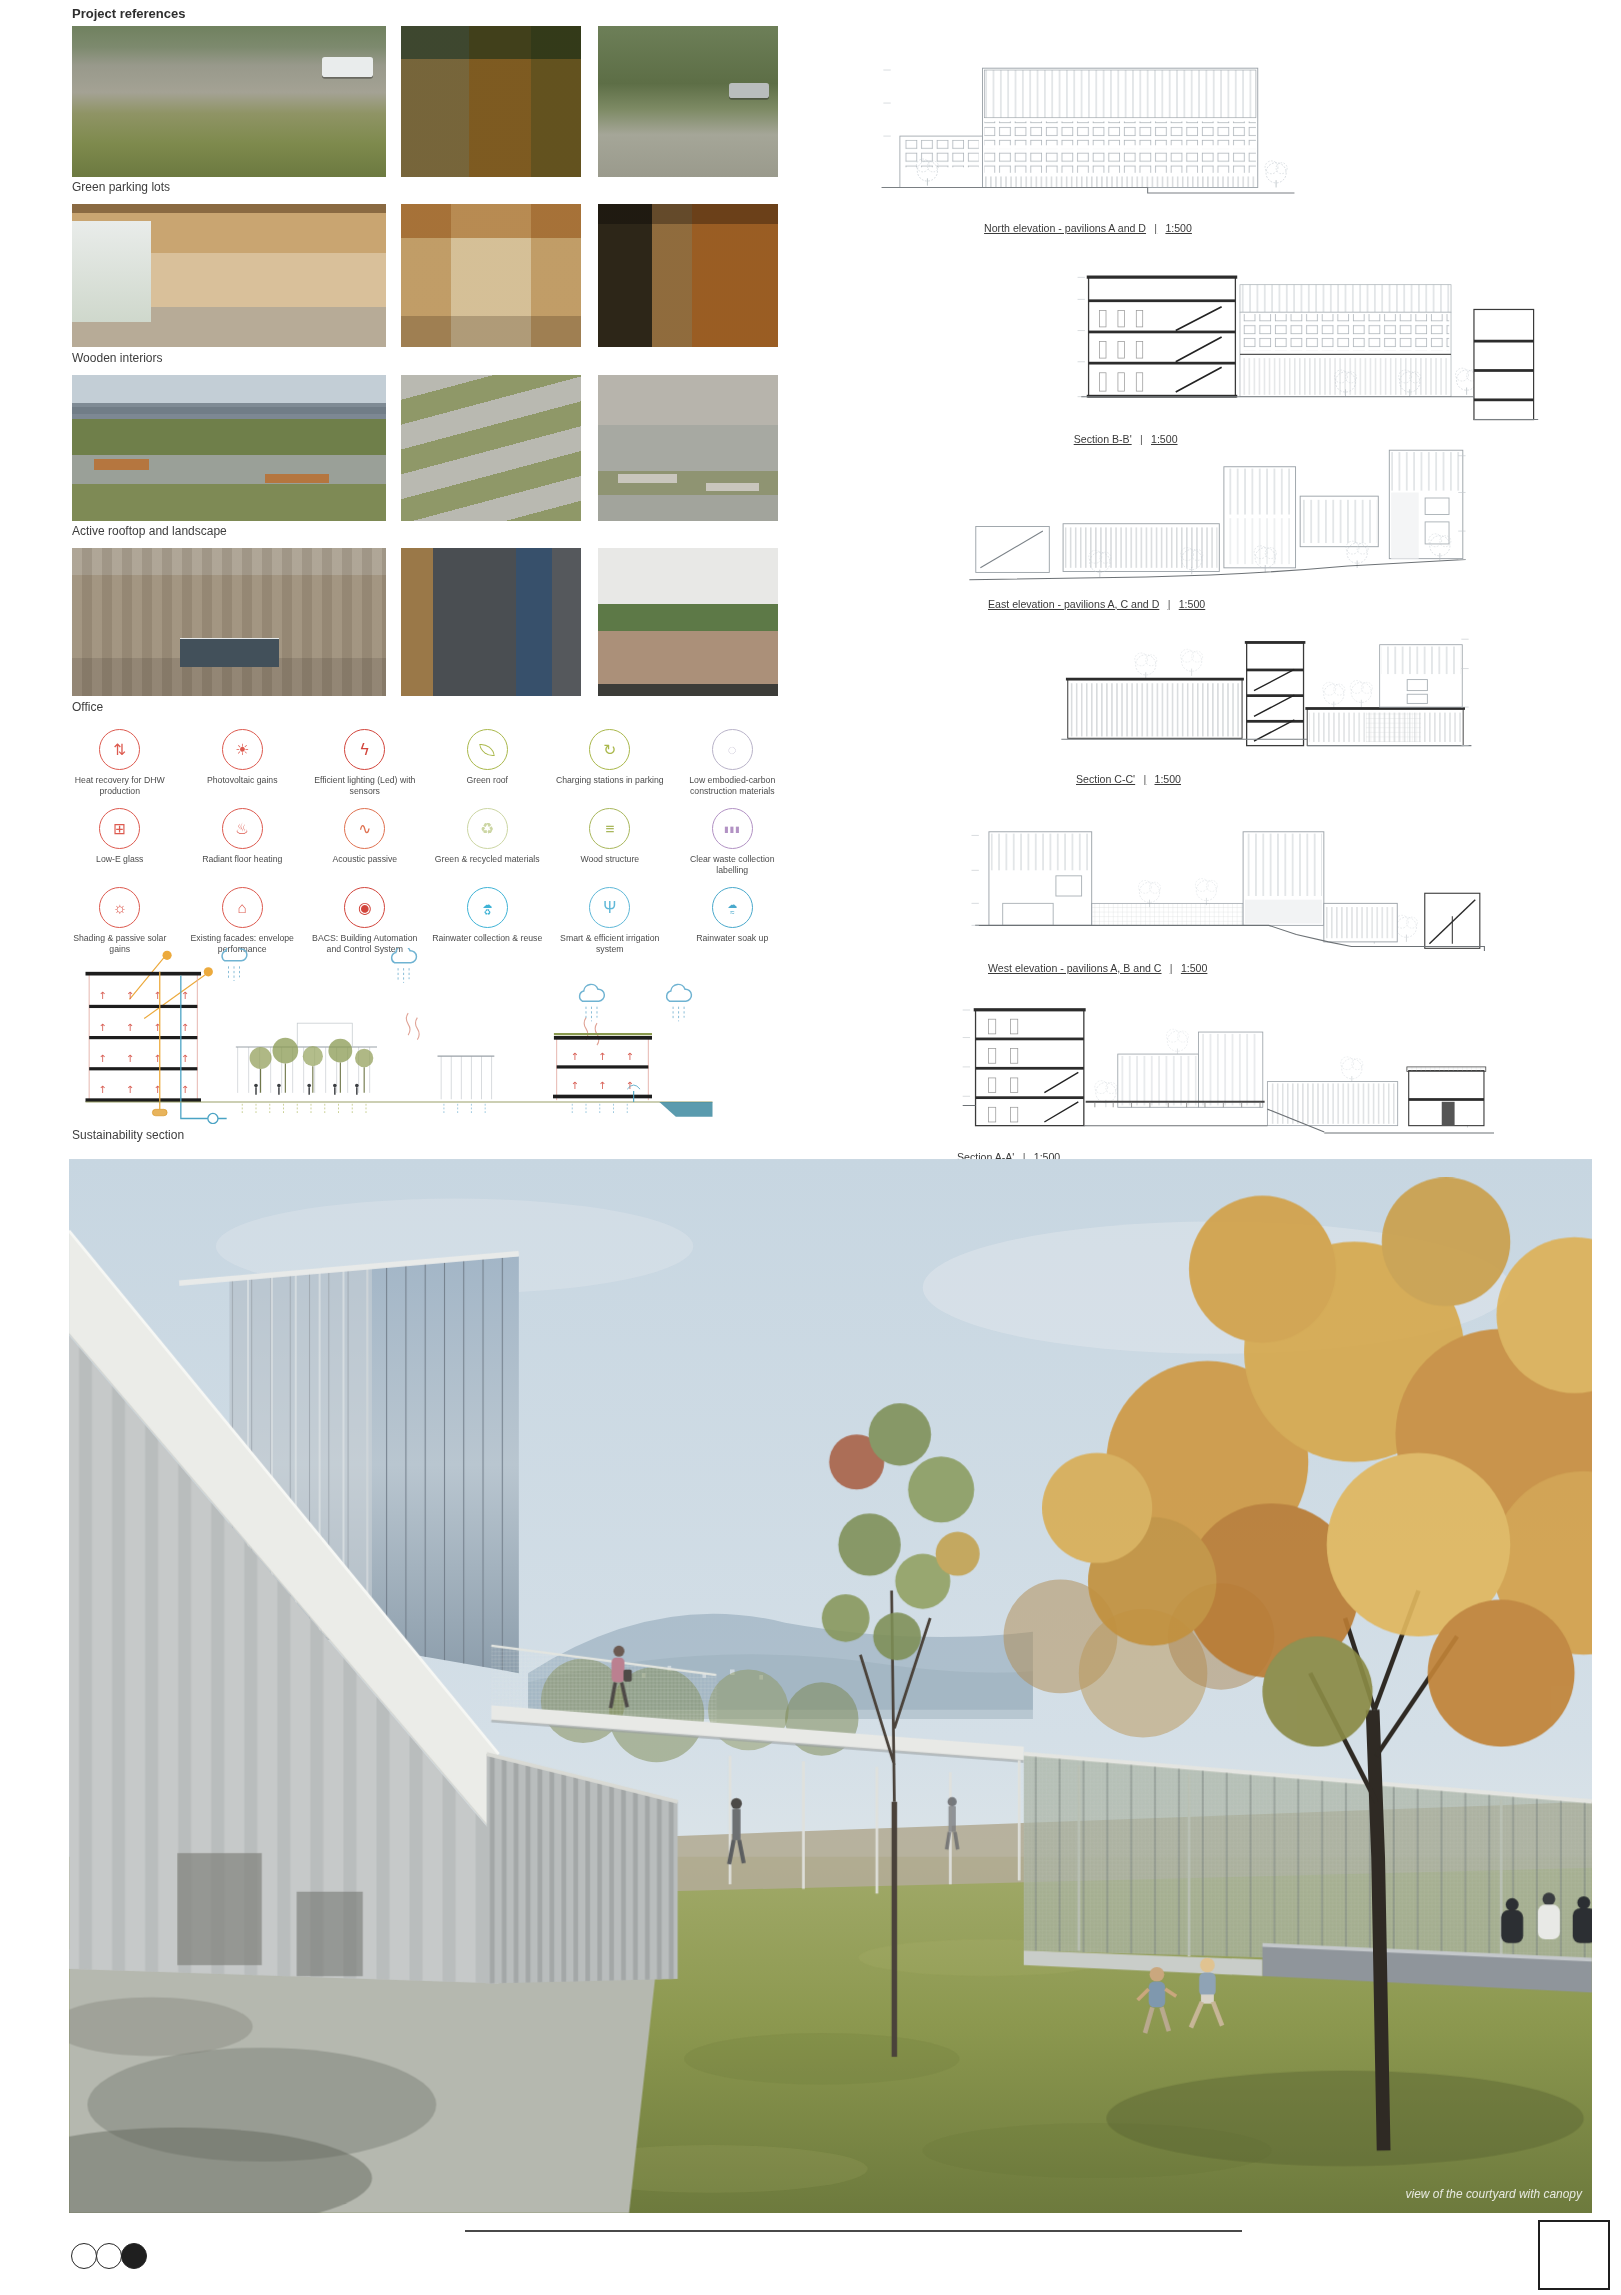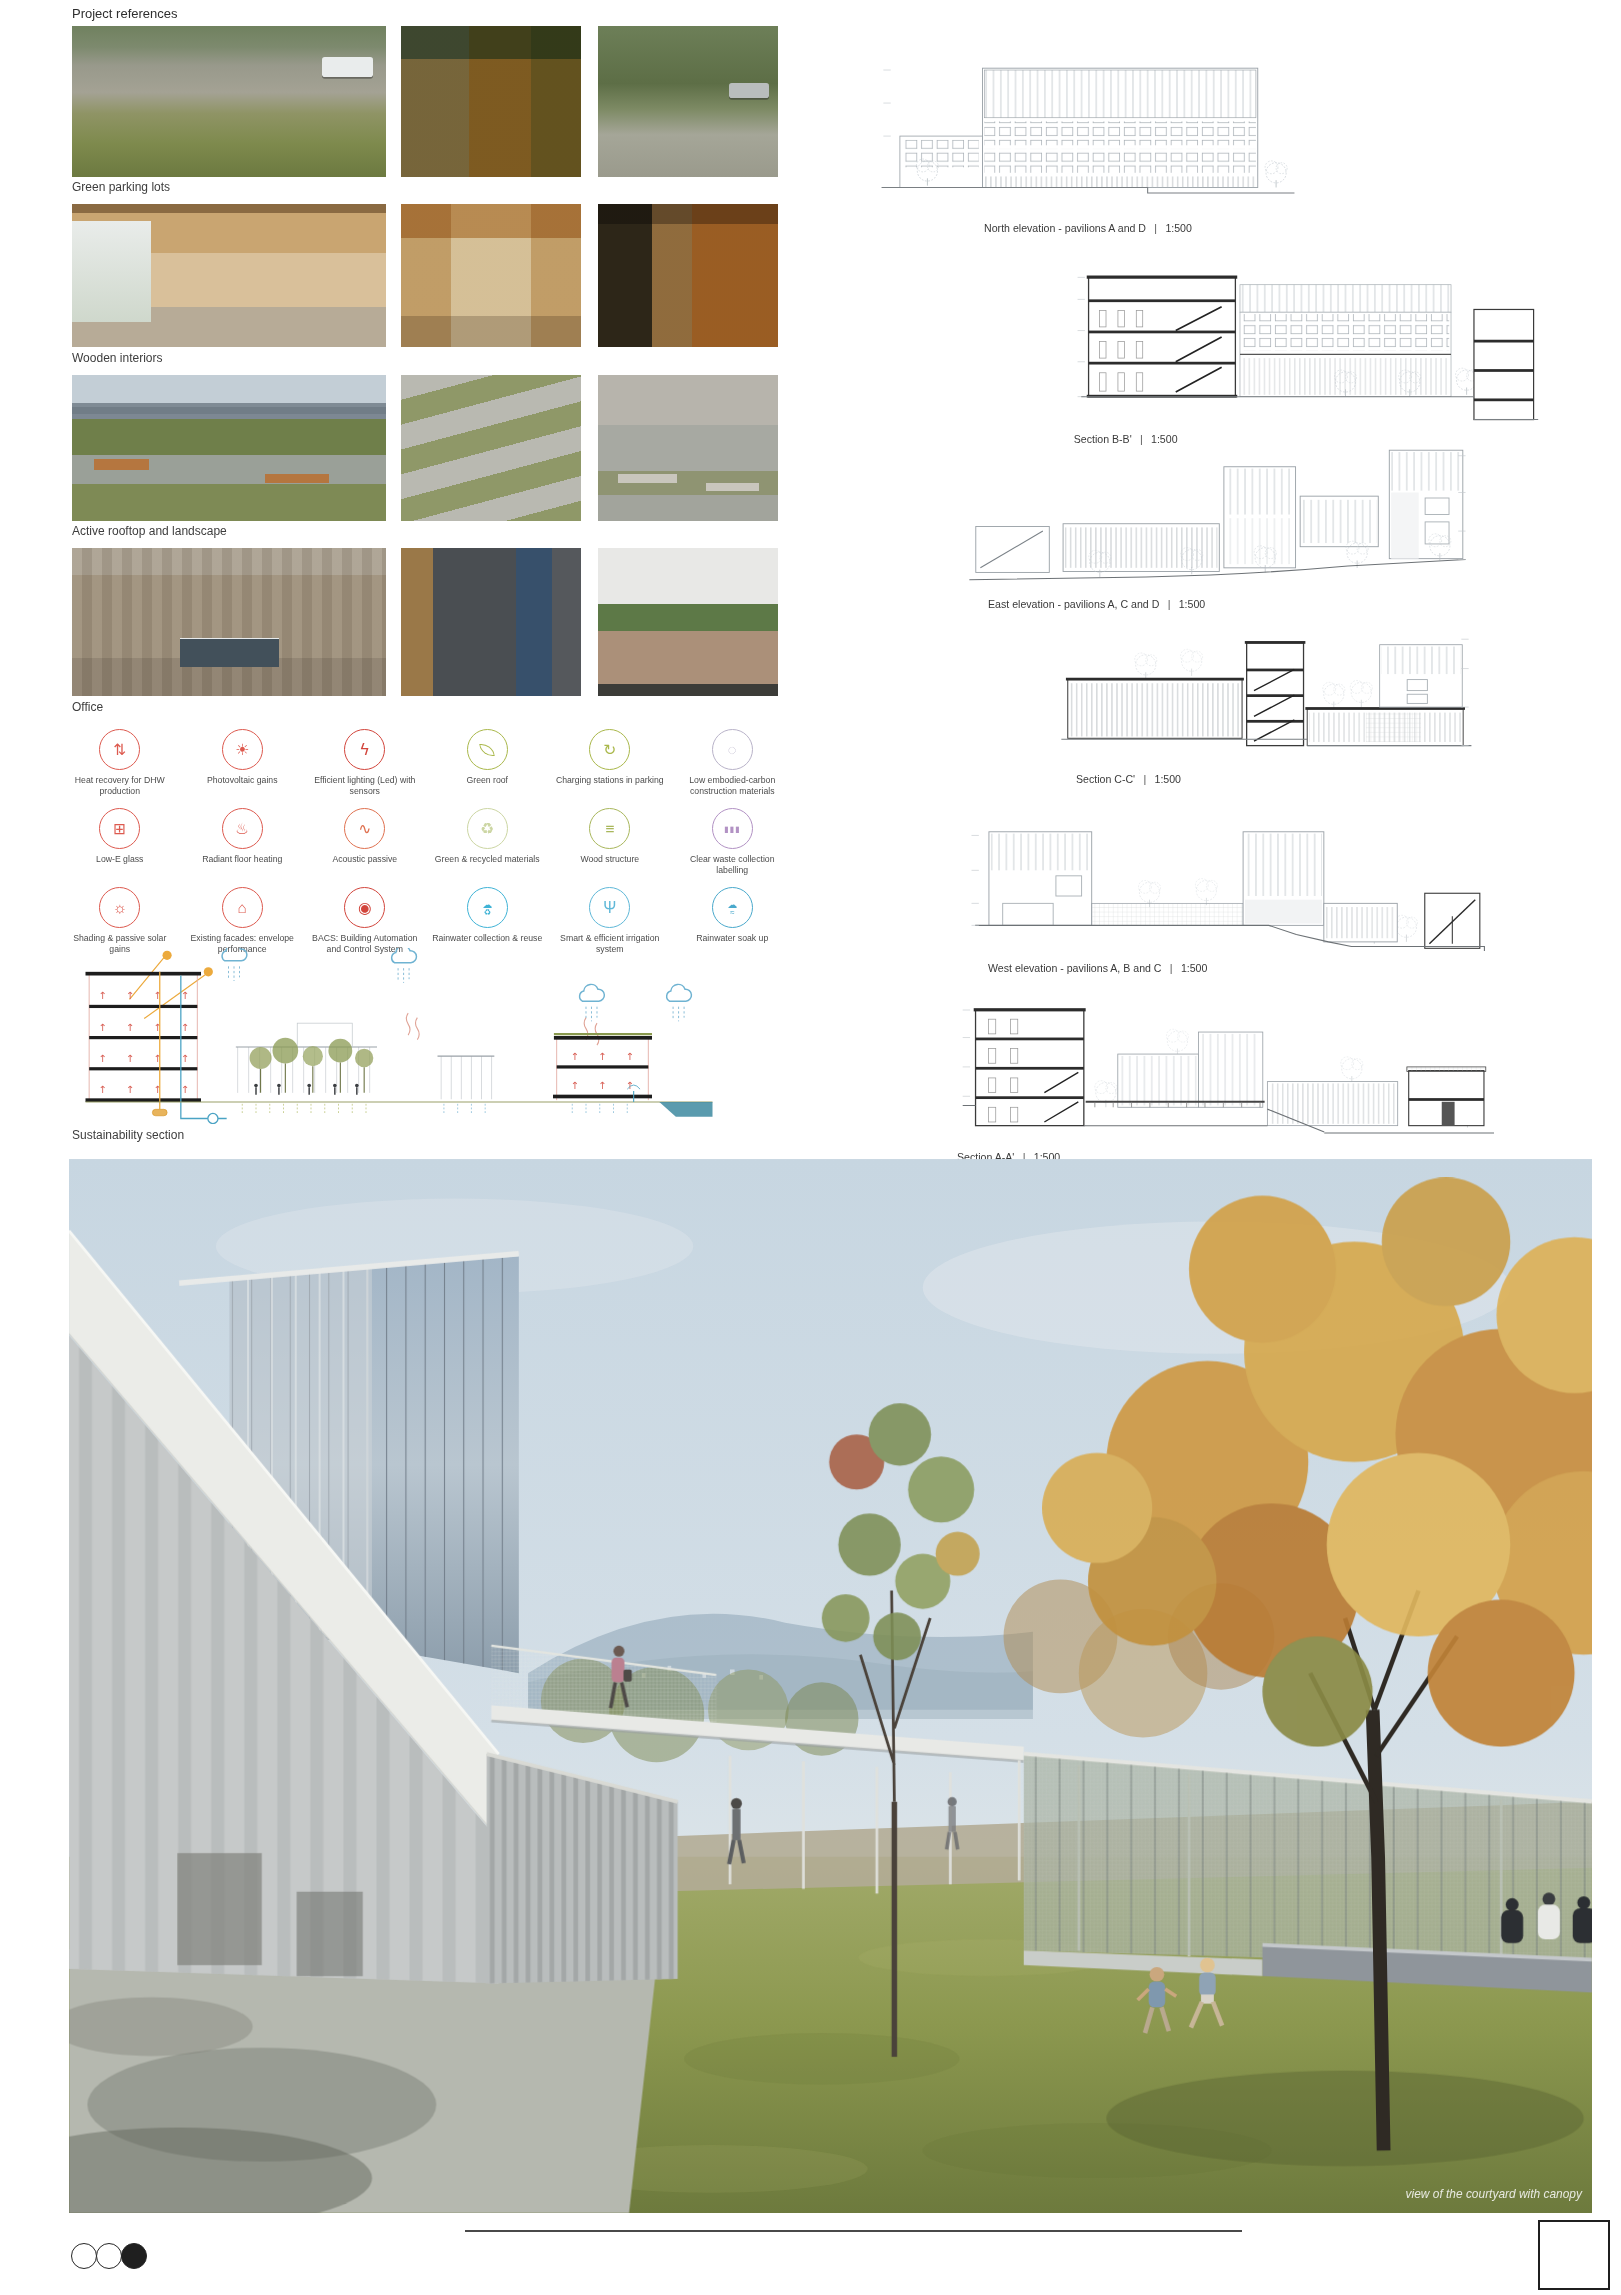--- a/index.html
+++ b/index.html
@@ -1,20 +1,20 @@
 <!DOCTYPE html>
 <html style="font-size:14.7px"><head>
 <meta charset="utf-8">
 <title>Architecture Board</title>
 <style>
   html,body{margin:0;padding:0;background:#ffffff;}
   .board{position:relative;width:1622px;height:2296px;background:#fff;overflow:hidden;
          font-family:"Liberation Sans","DejaVu Sans",sans-serif;color:#333;}
   .abs{position:absolute;}
-  .sec-title{font-size:13px;color:#2e2e2e;}
+  .sec-title{font-size:13px;color:#2e2e2e;font-weight:bold;}
   .ref-caption{font-size:12px;color:#3d3d3d;}
   .ph{position:absolute;overflow:hidden;}
   .ph>div{position:absolute;}
   
   .p-r1a{background:linear-gradient(180deg,#70815f 0%,#7d8a6e 14%,#98998b 26%,#a4a294 44%,#8f9465 58%,#7e8a4d 78%,#6c7940 100%);}
   .p-r1b{background:linear-gradient(90deg,#a9aaa2 0 38%,#b3985c 38% 72%,#8d8a55 72% 100%),linear-gradient(180deg,#5d6b4a 0 22%,#b3985c 22% 100%);background-blend-mode:multiply;}
   .p-r1c{background:linear-gradient(180deg,#6d7f58 0%,#5d6e46 38%,#7d8a64 55%,#a5a698 72%,#9a9a8c 100%);}
   .p-r2a{background:linear-gradient(180deg,#8a6a42 0 6%,#c9a571 6% 34%,#d9c09a 34% 72%,#b7ab97 72% 100%);}
   .p-r2b{background:linear-gradient(90deg,#d3b586 0 28%,#e9ddc4 28% 72%,#d3b586 72% 100%),linear-gradient(180deg,#c9a06b 0 24%,#e9ddc4 24% 78%,#c0b39c 78% 100%);background-blend-mode:multiply;}
   .p-r2c{background:linear-gradient(90deg,#3a3f40 0 30%,#b9b2a4 30% 52%,#c69a5f 52% 100%),linear-gradient(180deg,#8a6a42 0 14%,#c69a5f 14% 100%);background-blend-mode:multiply;}
@@ -32,21 +32,21 @@
          grid-template-columns:repeat(6,1fr);column-gap:11px;row-gap:11px;}
   .ic{text-align:center;}
   .cir{width:39px;height:39px;border:1.5px solid #999;border-radius:50%;margin:0 auto;
        display:flex;align-items:center;justify-content:center;font-size:15.6px;line-height:1;}
   .cir .stack{display:flex;flex-direction:column;align-items:center;line-height:.8;font-size:10px;}
   .leaf{display:inline-block;width:12px;height:12px;border:1.5px solid currentColor;border-radius:0 100% 0 100%;transform:rotate(-8deg);}
   .bins{font-size:8.3px;letter-spacing:0.9px;}
   .il{margin-top:4.6px;font-size:8.7px;color:#4c4c4c;line-height:1.3;min-height:22px;}
   
   .draw{position:absolute;}
-  .dcap{font-size:10.6px;color:#3a3a3a;margin-top:3.7px;white-space:nowrap;}
+  .dcap{font-size:10.6px;color:#3a3a3a;margin-top:3.7px;white-space:nowrap;text-decoration:underline;}
   .dcap .sep{margin:0 8.3px;color:#555;}
   .dcap.center{text-align:center;}
   .sus-label{font-size:12px;color:#3d3d3d;}
   
   .f-line{background:#4a4a4a;height:1.8px;}
   .f-title{font-size:21px;letter-spacing:0.6px;color:#2d2d2d;text-align:center;}
   .dot{display:inline-block;width:26px;height:26px;border:1.8px solid #262626;border-radius:50%;margin-right:-0.9px;box-sizing:border-box;background:#fff;}
   .dot.fill{background:#1f1f1f;}
   .pagebox{border:2.3px solid #1f1f1f;background:#fff;}
 </style>

